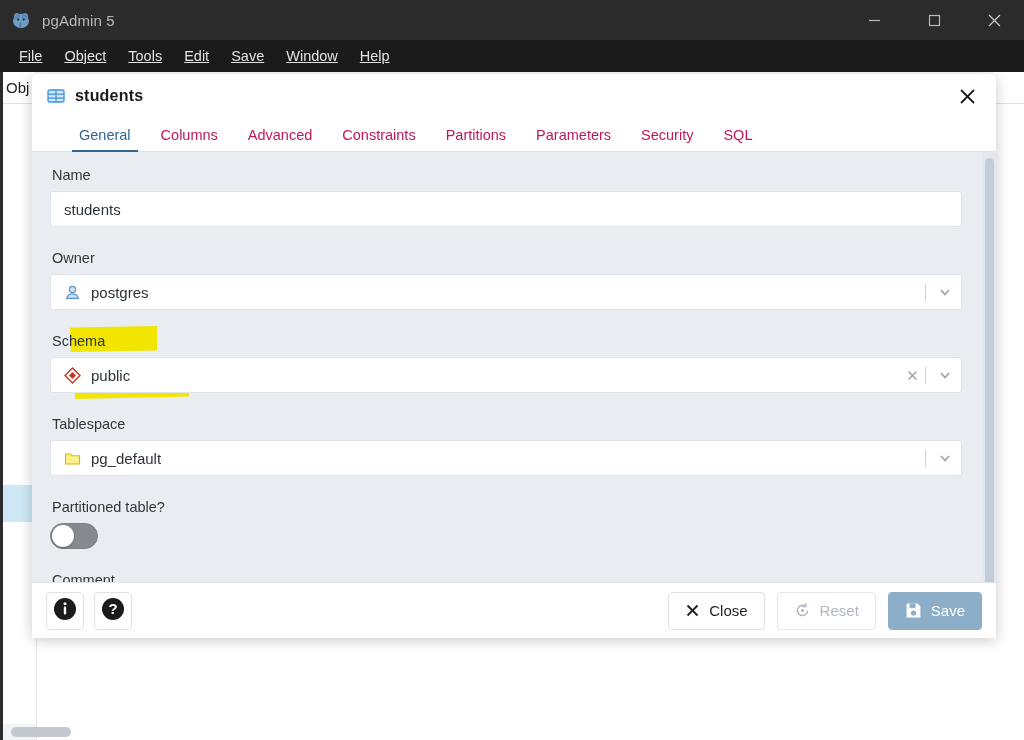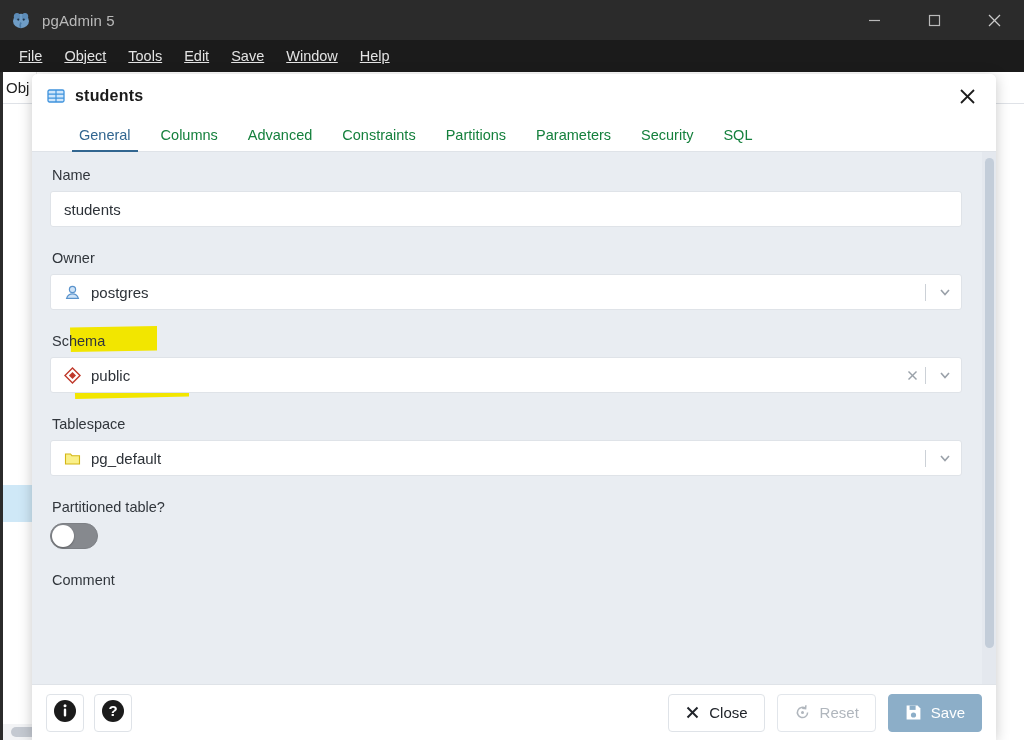--- a/index.html
+++ b/index.html
@@ -88,21 +88,21 @@
   }
   .vdots {
     position: absolute; left: 990px; top: 80px;
     display: flex; flex-direction: column; gap: 3px; align-items: center;
   }
   .vdots i { width: 3px; height: 3px; border-radius: 50%; background: #5a5a5a; display: block; }
 
   
   .dialog {
     position: absolute; left: 32px; top: 74px;
-    width: 964px; height: 666px;
+    width: 964px; height: 564px;
     background: #ffffff;
     border-radius: 6px 6px 0 0;
     box-shadow: 0 2px 14px rgba(0,0,0,.22);
     overflow: hidden;
     display: flex; flex-direction: column;
   }
   .dlg-header {
     height: 44px; flex: 0 0 44px;
     display: flex; align-items: center;
     padding: 0 14px 0 15px;
@@ -121,21 +121,21 @@
 
   
   .tabbar {
     flex: 0 0 34px; height: 34px;
     display: flex; align-items: flex-end;
     padding-left: 32px;
     border-bottom: 1px solid #dfe3e8;
     background: #ffffff;
   }
   .tab {
-    font-size: 14.5px; color: #15803d;
+    font-size: 14.5px; color: #be185d;
     padding: 0 15px 8px 15px;
     position: relative; white-space: nowrap;
   }
   .tab.active { color: #326690; }
   .tab.active::after {
     content: ""; position: absolute;
     left: 8px; right: 8px; bottom: -1px; height: 2px;
     background: #326690;
   }
 

